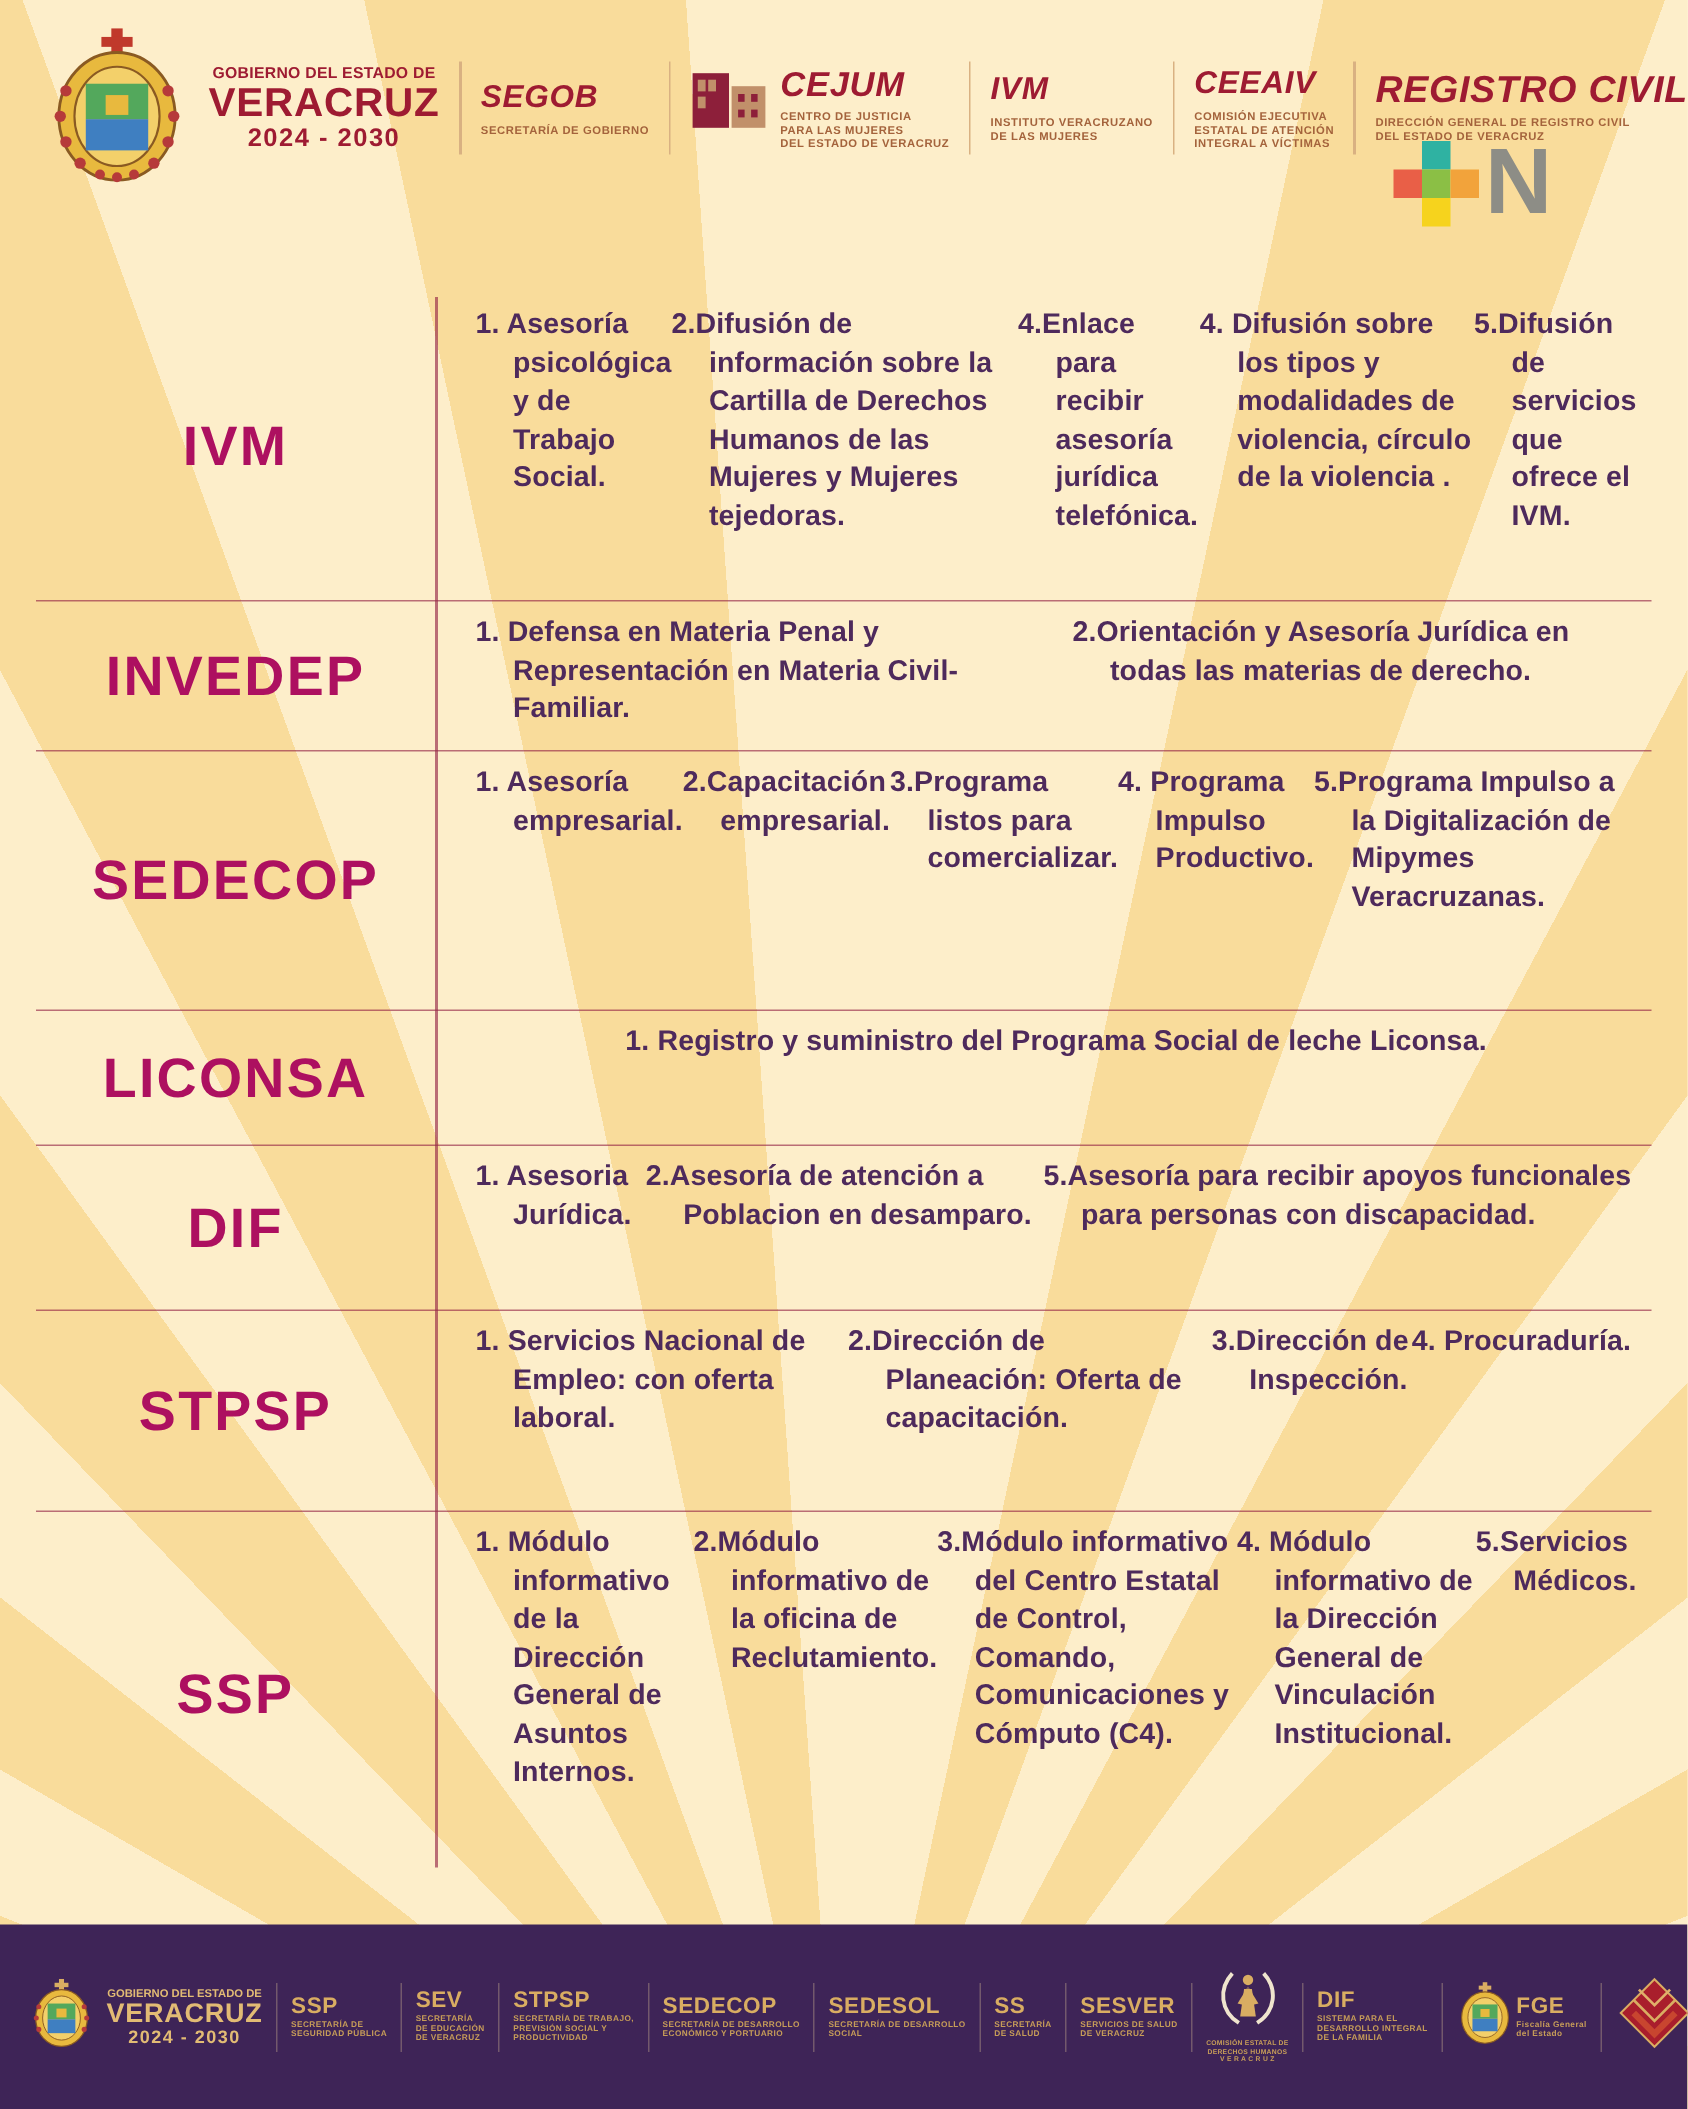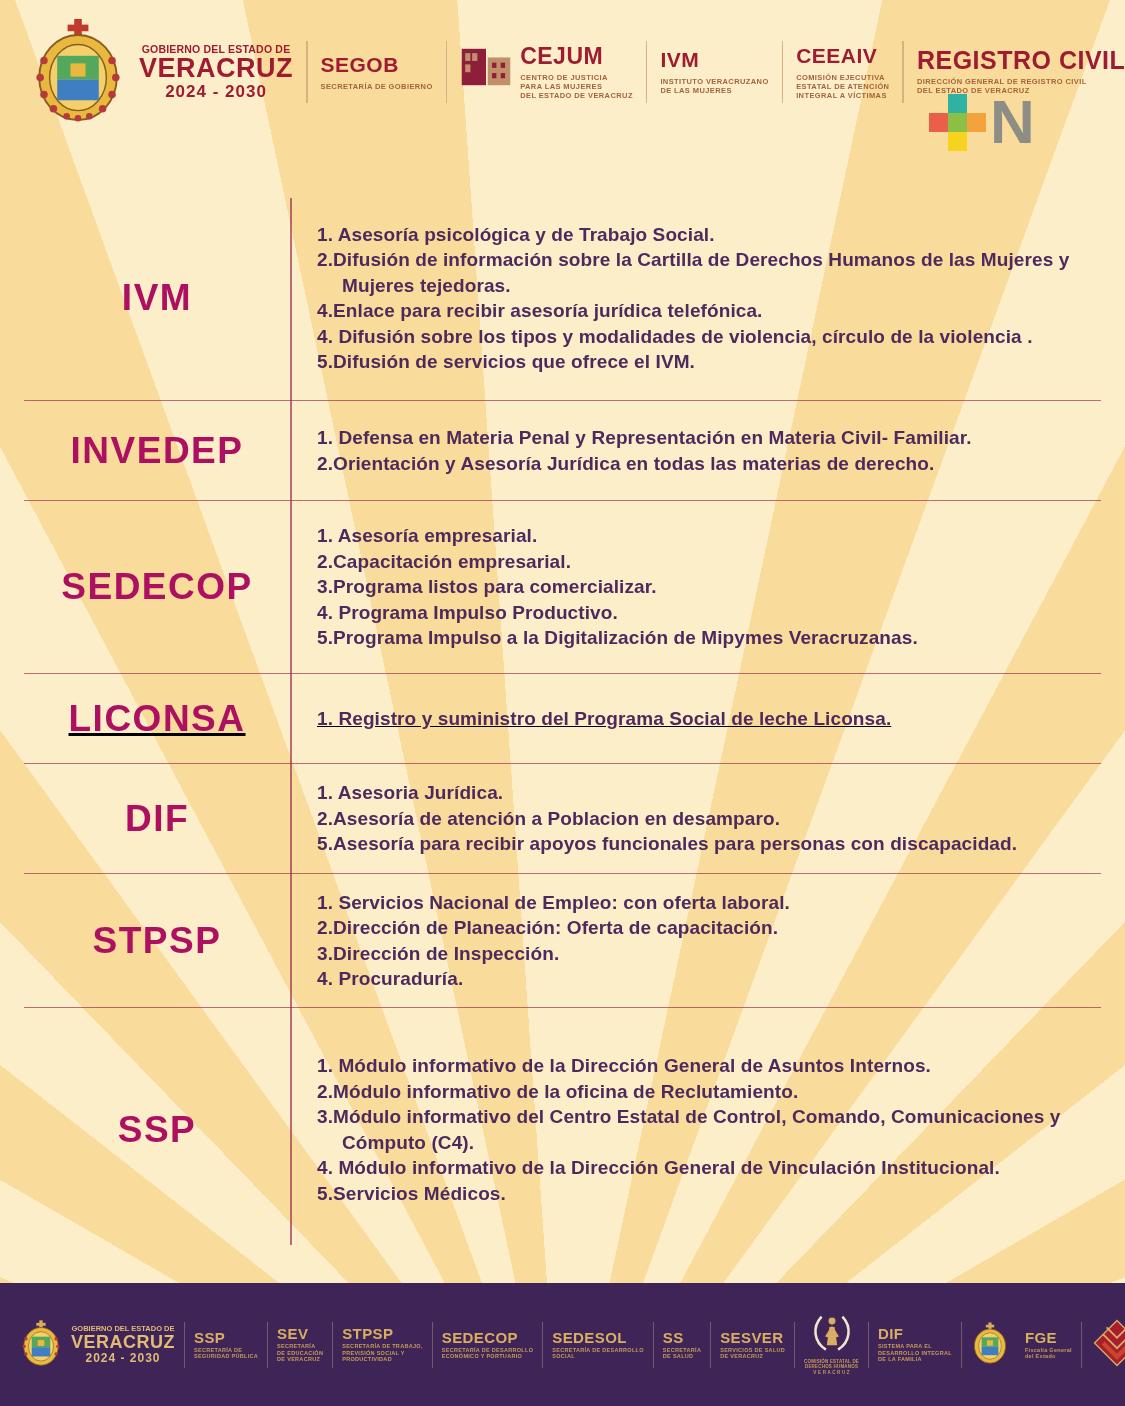--- a/index.html
+++ b/index.html
@@ -21,21 +21,21 @@
     position: absolute; top: 16px; left: 30px; right: 26px; height: 112px;
     display: flex; align-items: center; gap: 13px;
   }
   .hdr-sep { width: 1.5px; height: 62px; background: #d9b182; flex: 0 0 auto; }
   .crest { flex: 0 0 auto; }
   .gob-block { text-align: center; color: #9e1b32; flex: 0 0 auto; }
   .gob-l1 { font-size: 10.5px; font-weight: 800; letter-spacing: .2px; }
   .gob-l2 { font-size: 27px; font-weight: 800; letter-spacing: .5px; line-height: 27px; }
   .gob-l3 { font-size: 17px; font-weight: 800; letter-spacing: 1px; }
   .logo-block { flex: 0 0 auto; }
-  .acr { font-size: 21px; font-weight: 800; color: #9e1b32; letter-spacing: .5px; line-height: 22px; }
+  .acr { font-size: 21px; font-weight: 800; color: #9e1b32; letter-spacing: .5px; line-height: 22px; font-style: italic; }
   .acr-big { font-size: 25px; }
   .acr-cejum { font-size: 23px; }
   .sub { white-space: pre-line; font-size: 7.5px; line-height: 9px; font-weight: bold;
          color: #a4633c; letter-spacing: .4px; margin-top: 6px; }
   .cejum-wrap { display: flex; align-items: flex-start; gap: 8px; }
 
   
   .plusn {
     position: absolute; top: 92px; right: 88px; width: 108px; height: 60px;
     display: flex; align-items: center; gap: 4px;
@@ -49,28 +49,28 @@
   .sq-yellow { grid-column:2; grid-row:3; background:#f6d31d; }
   .plusn-n { font-size: 62px; font-weight: 800; color: #8d8d86; line-height: 58px; letter-spacing: -2px; }
 
   
   .svc-table { position: absolute; top: 196px; left: 24px; right: 24px; }
   .vline { position: absolute; left: 266px; top: 2px; bottom: 6px; width: 1.5px;
            background: rgba(150,40,70,.65); }
   .trow { display: flex; align-items: stretch; border-bottom: 1.5px solid rgba(150,40,70,.65); }
   .trow:last-child { border-bottom: none; }
   .r-ivm { height: 205px; } .r-invedep { height: 100px; } .r-sedecop { height: 173px; }
-  .r-liconsa { height: 90px; text-decoration: underline; } .r-dif { height: 110px; } .r-stpsp { height: 134px; }
+  .r-liconsa { height: 90px; } .r-dif { height: 110px; } .r-stpsp { height: 134px; }
   .r-ssp { height: 243px; }
   .tcell-title {
     width: 266px; flex: 0 0 auto; display: flex; align-items: center; justify-content: center;
     font-size: 37px; font-weight: 800; color: #ad1060; letter-spacing: 1.5px;
   }
   .tcell-items {
-    flex: 1; display: flex; flex-direction: column; justify-content: center;
+    flex: 1; display: flex; justify-content: center;
     padding: 8px 10px 8px 27px;
   }
   .svc {
     font-size: 19px; line-height: 25.5px; font-weight: bold; color: #4e2a5c;
     padding-left: 25px; text-indent: -25px; letter-spacing: .1px;
   }
 
   
   .footer {
     position: absolute; left: 0; right: 0; bottom: 0; height: 123px;
@@ -78,21 +78,21 @@
   }
   .ftr-sep { width: 1px; height: 46px; background: rgba(214,188,150,.35); flex: 0 0 auto; }
   .f-gob { text-align: center; color: #e2bb74; flex: 0 0 auto; }
   .f-gob-l1 { font-size: 7.5px; font-weight: 800; }
   .f-gob-l2 { font-size: 18px; font-weight: 800; line-height: 18px; letter-spacing: .5px; }
   .f-gob-l3 { font-size: 12px; font-weight: 800; letter-spacing: 1px; }
   .f-block { flex: 0 0 auto; }
   .f-acr { font-size: 15px; font-weight: 800; color: #d9ad62; line-height: 15px; letter-spacing: .4px; }
   .f-sub { white-space: pre-line; font-size: 5.5px; line-height: 6.5px; font-weight: bold;
            color: #c79d58; letter-spacing: .3px; margin-top: 2px; }
-  .f-iconblock { display: flex; align-items: center; gap: 16px; flex: 0 0 auto; }
+  .f-iconblock { display: flex; align-items: center; gap: 2px; flex: 0 0 auto; }
   .cedh-block { text-align: center; flex: 0 0 auto; }
   .cedh-sub { white-space: pre-line; font-size: 4.5px; line-height: 5.5px; font-weight: bold;
               color: #c79d58; margin-top: 1px; letter-spacing: .2px; }
 </style>
 </head>
 <body>
 
 <div class="page">
 
   <div class="header">

